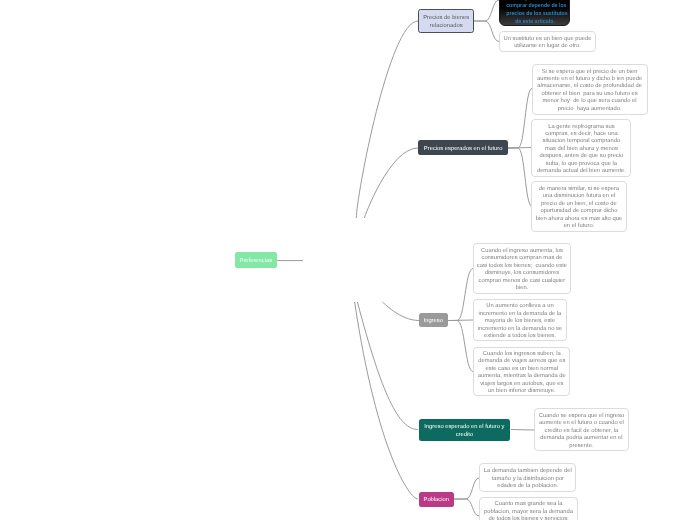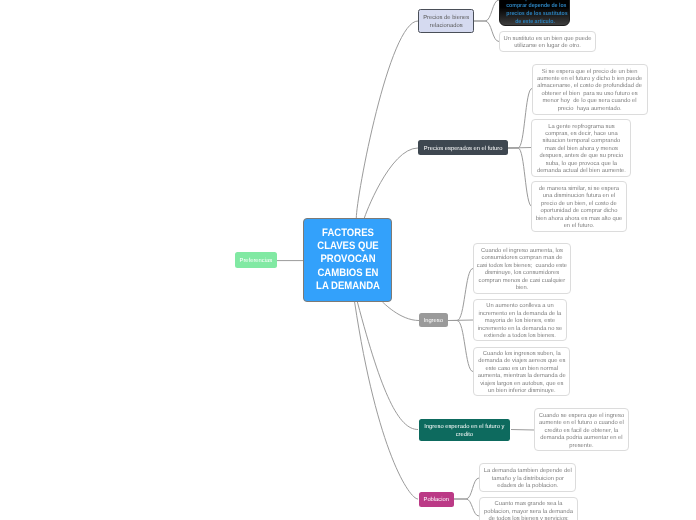--- a/index.html
+++ b/index.html
@@ -36,23 +36,20 @@
 <path d="M 508,148 L 518,148 C 525,148 525,88.5 532,88.5"></path>
 <path d="M 508,148 L 531.4,147.5"></path>
 <path d="M 508,148 L 518,148 C 525,148 525,206.5 532,206.5"></path>
 <path d="M 448,320.5 L 457,320.5 C 465,320.5 465,268.5 473,268.5"></path>
 <path d="M 448,320.5 L 473,320"></path>
 <path d="M 448,320.5 L 457,320.5 C 465,320.5 465,371.5 473,371.5"></path>
 <path d="M 511,429.5 L 534,430"></path>
 <path d="M 454,499 L 466,499 C 472.5,499 472.5,478 479,478"></path>
 <path d="M 454,499 L 466,499 C 472.5,499 472.5,516 479,516"></path>
 </svg>
-<div class="node central" style="left:303px;top:218px;width:89px;height:84px;background:#33a1fb;color:#ffffff">
-      <span>FACTORES CLAVES QUE PROVOCAN CAMBIOS EN LA DEMANDA</span>
-    </div>
 <div class="node branch" style="left:234.8px;top:252.4px;width:42.1px;height:15.4px;background:#81e9a3;color:#ffffff;">
       <span>Preferencias</span>
     </div>
 <div class="node branch" style="left:418.1px;top:9.2px;width:56.2px;height:23.9px;background:#d5daf0;color:#5a5a5a;border:1px solid #4a4f58;">
       <span>Precios de bienes relacionados</span>
     </div>
 <div class="node branch" style="left:418.4px;top:140.4px;width:89.6px;height:14.3px;background:#3e4750;color:#ffffff;">
       <span>Precios esperados en el futuro</span>
     </div>
 <div class="node branch" style="left:418.7px;top:313px;width:29.1px;height:14.4px;background:#9a9a9a;color:#ffffff;">

